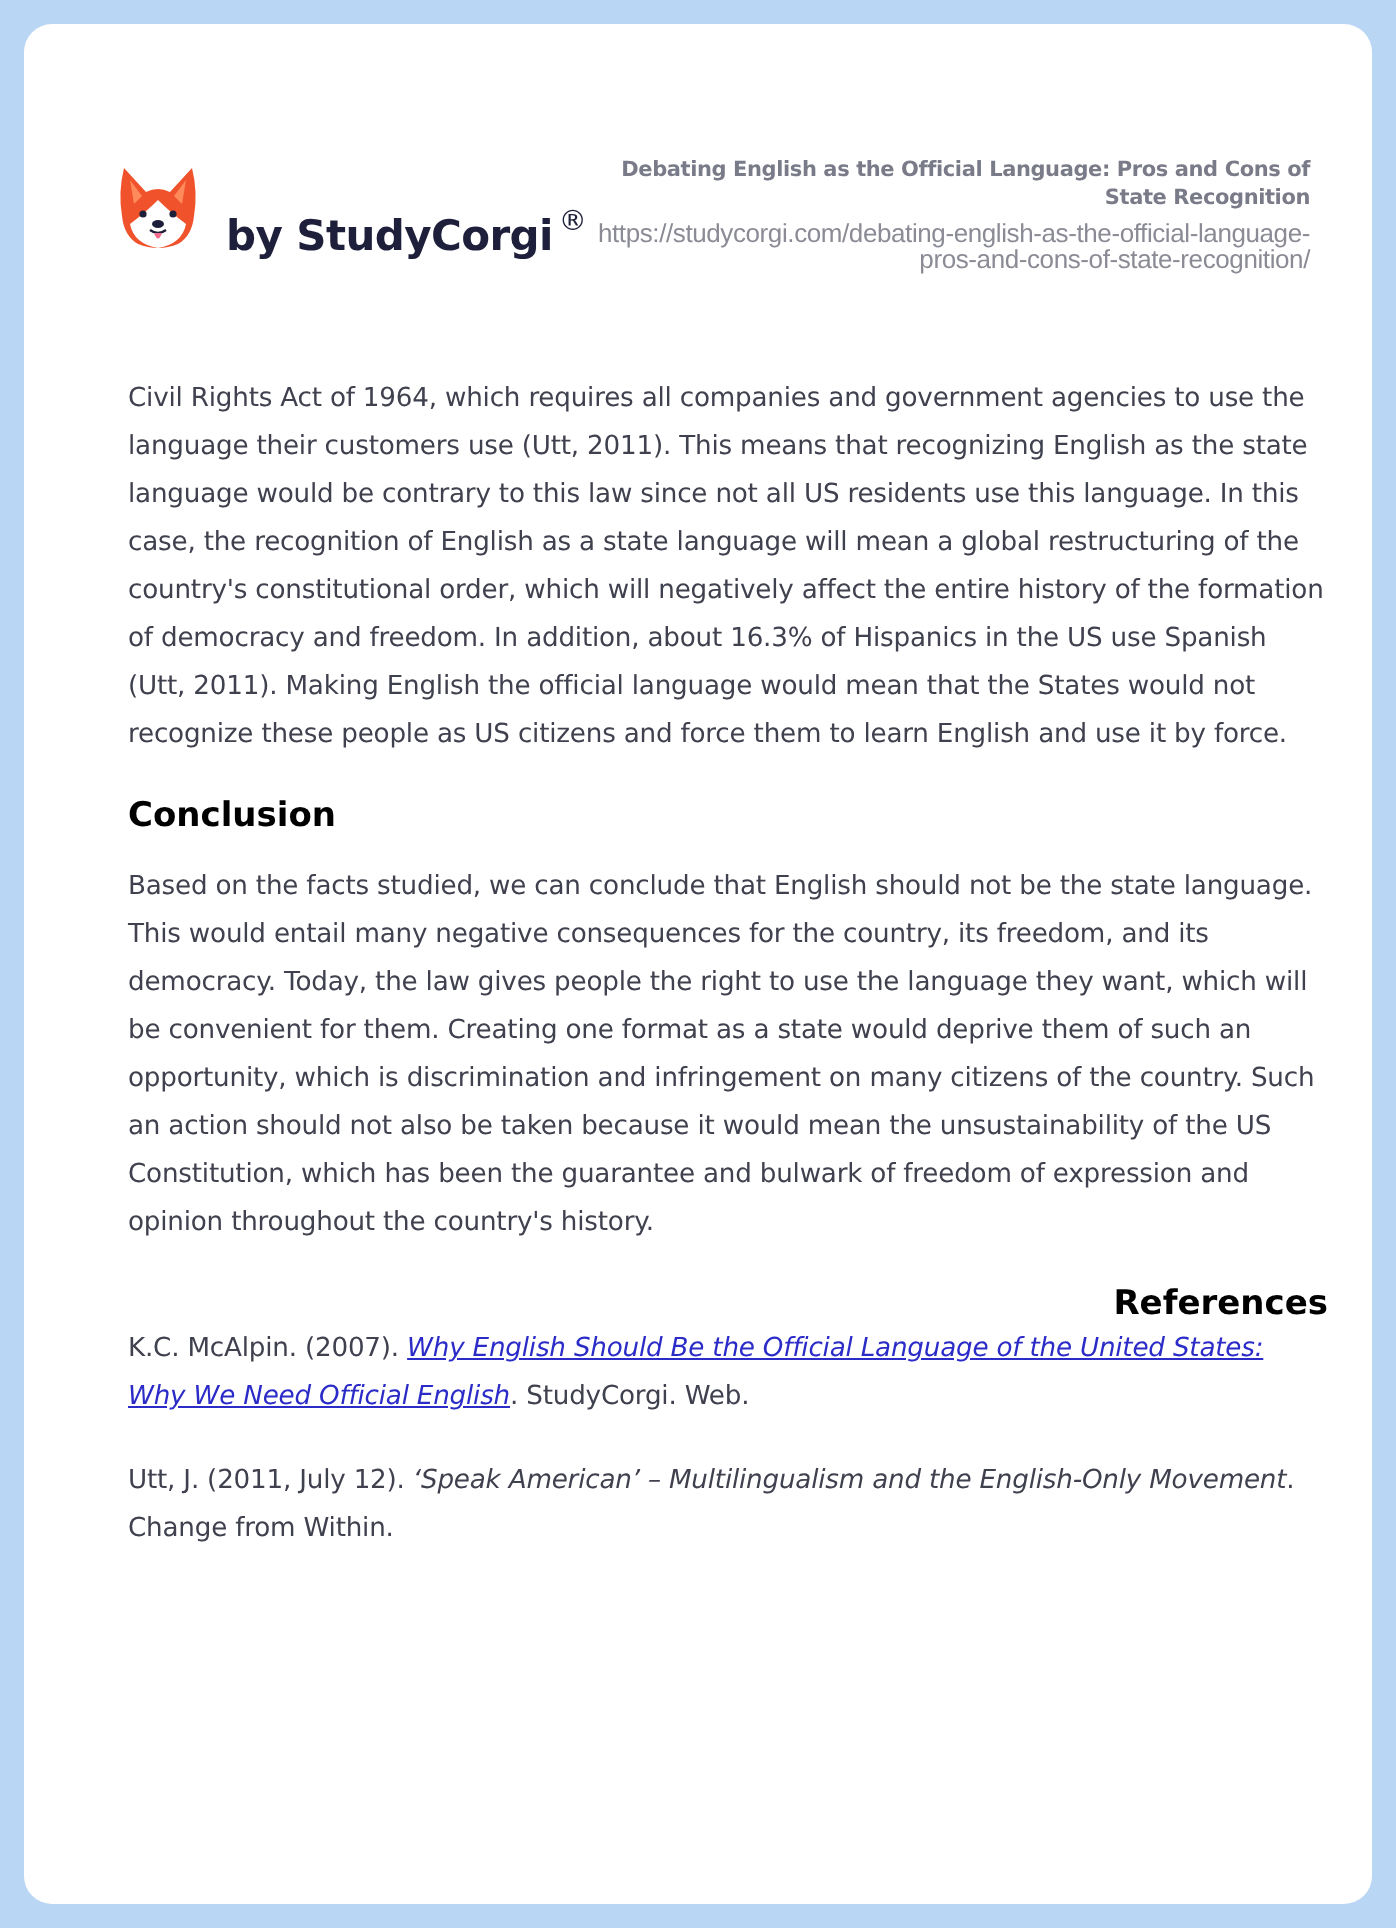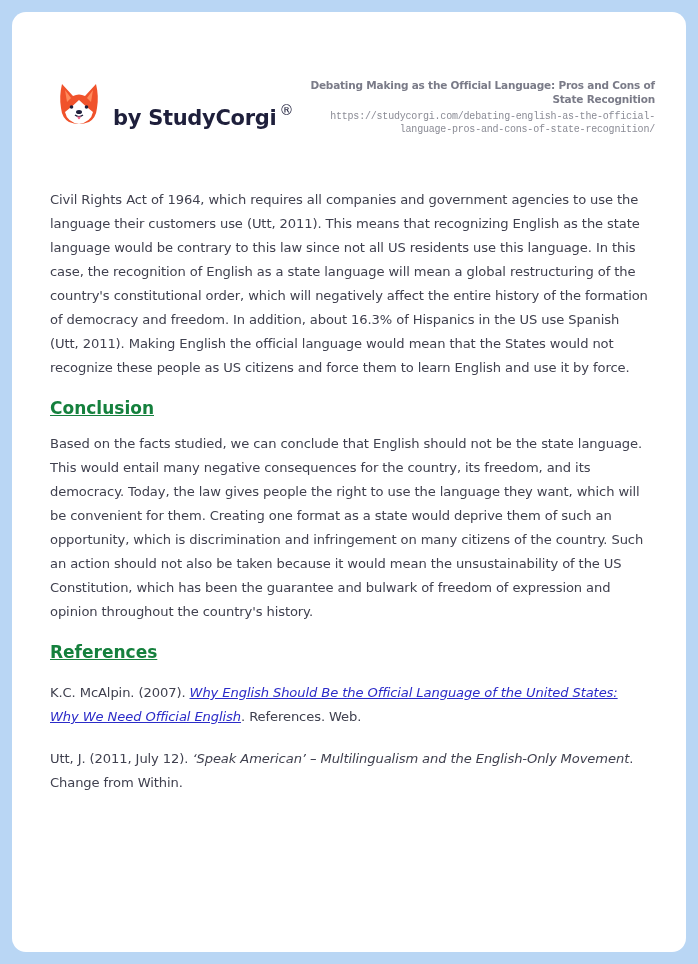--- a/index.html
+++ b/index.html
@@ -70,48 +70,47 @@
     .meta-title {
       font-family: "DejaVu Sans", sans-serif;
       font-weight: bold;
       font-size: 10.5px;
       line-height: 14px;
       color: #7a7b88;
       letter-spacing: -0.2px;
     }
     .meta-url {
       margin-top: 4px;
-      font-family: Liberation Mono, monospace;
-      font-size: 10px;
+      font-family: Liberation Sans, sans-serif;
+      font-size: 13px;
       line-height: 13px;
       color: #8a8b95;
       letter-spacing: -0.2px;
     }
     .content {
       position: absolute;
-      left: 38px;
+      left: 52px;
       top: 176px;
       width: 600px;
       color: #40414f;
     }
     .para {
       font-size: 13.1px;
       line-height: 24px;
       letter-spacing: -0.1px;
     }
     .heading {
       font-family: "DejaVu Sans", sans-serif;
       font-weight: bold;
       font-size: 17px;
-      color: #15803d;
+      color: #000000;
       line-height: 22px;
-      text-decoration: underline;
     }
     .h-conclusion { margin-top: 17px; margin-bottom: 13px; }
-    .h-references { margin-top: 17px; margin-bottom: 18px; }
+    .h-references { margin-top: 17px; margin-bottom: 0; text-align: right; }
     .ref {
       font-size: 13.1px;
       line-height: 24px;
       letter-spacing: -0.1px;
     }
     .ref + .ref { margin-top: 18px; }
     .ref a {
       color: #2b2bc8;
       font-style: italic;
       text-decoration: underline;
@@ -144,33 +143,33 @@
 
           <path d="M18 34.5 Q20 40 22 34.5 Z" fill="#f26a8d"></path>
         </svg>
       </span>
       <span class="logo-text">
         <span>by StudyCorgi</span><span class="logo-reg">®</span>
       </span>
     </div>
 
     <div class="meta">
-      <div class="meta-title">Debating Making as the Official Language: Pros and Cons of State Recognition</div>
+      <div class="meta-title">Debating English as the Official Language: Pros and Cons of State Recognition</div>
       <div class="meta-url">https://studycorgi.com/debating-english-as-the-official-language-pros-and-cons-of-state-recognition/</div>
     </div>
   </div>
 
   <div class="content">
     <p class="para">Civil Rights Act of 1964, which requires all companies and government agencies to use the language their customers use (Utt, 2011). This means that recognizing English as the state language would be contrary to this law since not all US residents use this language. In this case, the recognition of English as a state language will mean a global restructuring of the country's constitutional order, which will negatively affect the entire history of the formation of democracy and freedom. In addition, about 16.3% of Hispanics in the US use Spanish (Utt, 2011). Making English the official language would mean that the States would not recognize these people as US citizens and force them to learn English and use it by force.</p>
 
     <h2 class="heading h-conclusion">Conclusion</h2>
     <p class="para">Based on the facts studied, we can conclude that English should not be the state language. This would entail many negative consequences for the country, its freedom, and its democracy. Today, the law gives people the right to use the language they want, which will be convenient for them. Creating one format as a state would deprive them of such an opportunity, which is discrimination and infringement on many citizens of the country. Such an action should not also be taken because it would mean the unsustainability of the US Constitution, which has been the guarantee and bulwark of freedom of expression and opinion throughout the country's history.</p>
 
     <h2 class="heading h-references">References</h2>
 
     <div>
-      <p class="ref"><span>K.C. McAlpin. (2007). </span><a href="#">Why English Should Be the Official Language of the United States: Why We Need Official English</a><span>. References. Web.</span></p>
+      <p class="ref"><span>K.C. McAlpin. (2007). </span><a href="#">Why English Should Be the Official Language of the United States: Why We Need Official English</a><span>. StudyCorgi. Web.</span></p>
 
       <p class="ref"><span>Utt, J. (2011, July 12). </span><em>‘Speak American’ – Multilingualism and the English-Only Movement</em><span>. Change from Within.</span></p>
     </div>
   </div>
 
 </div>
 
 </body></html>

